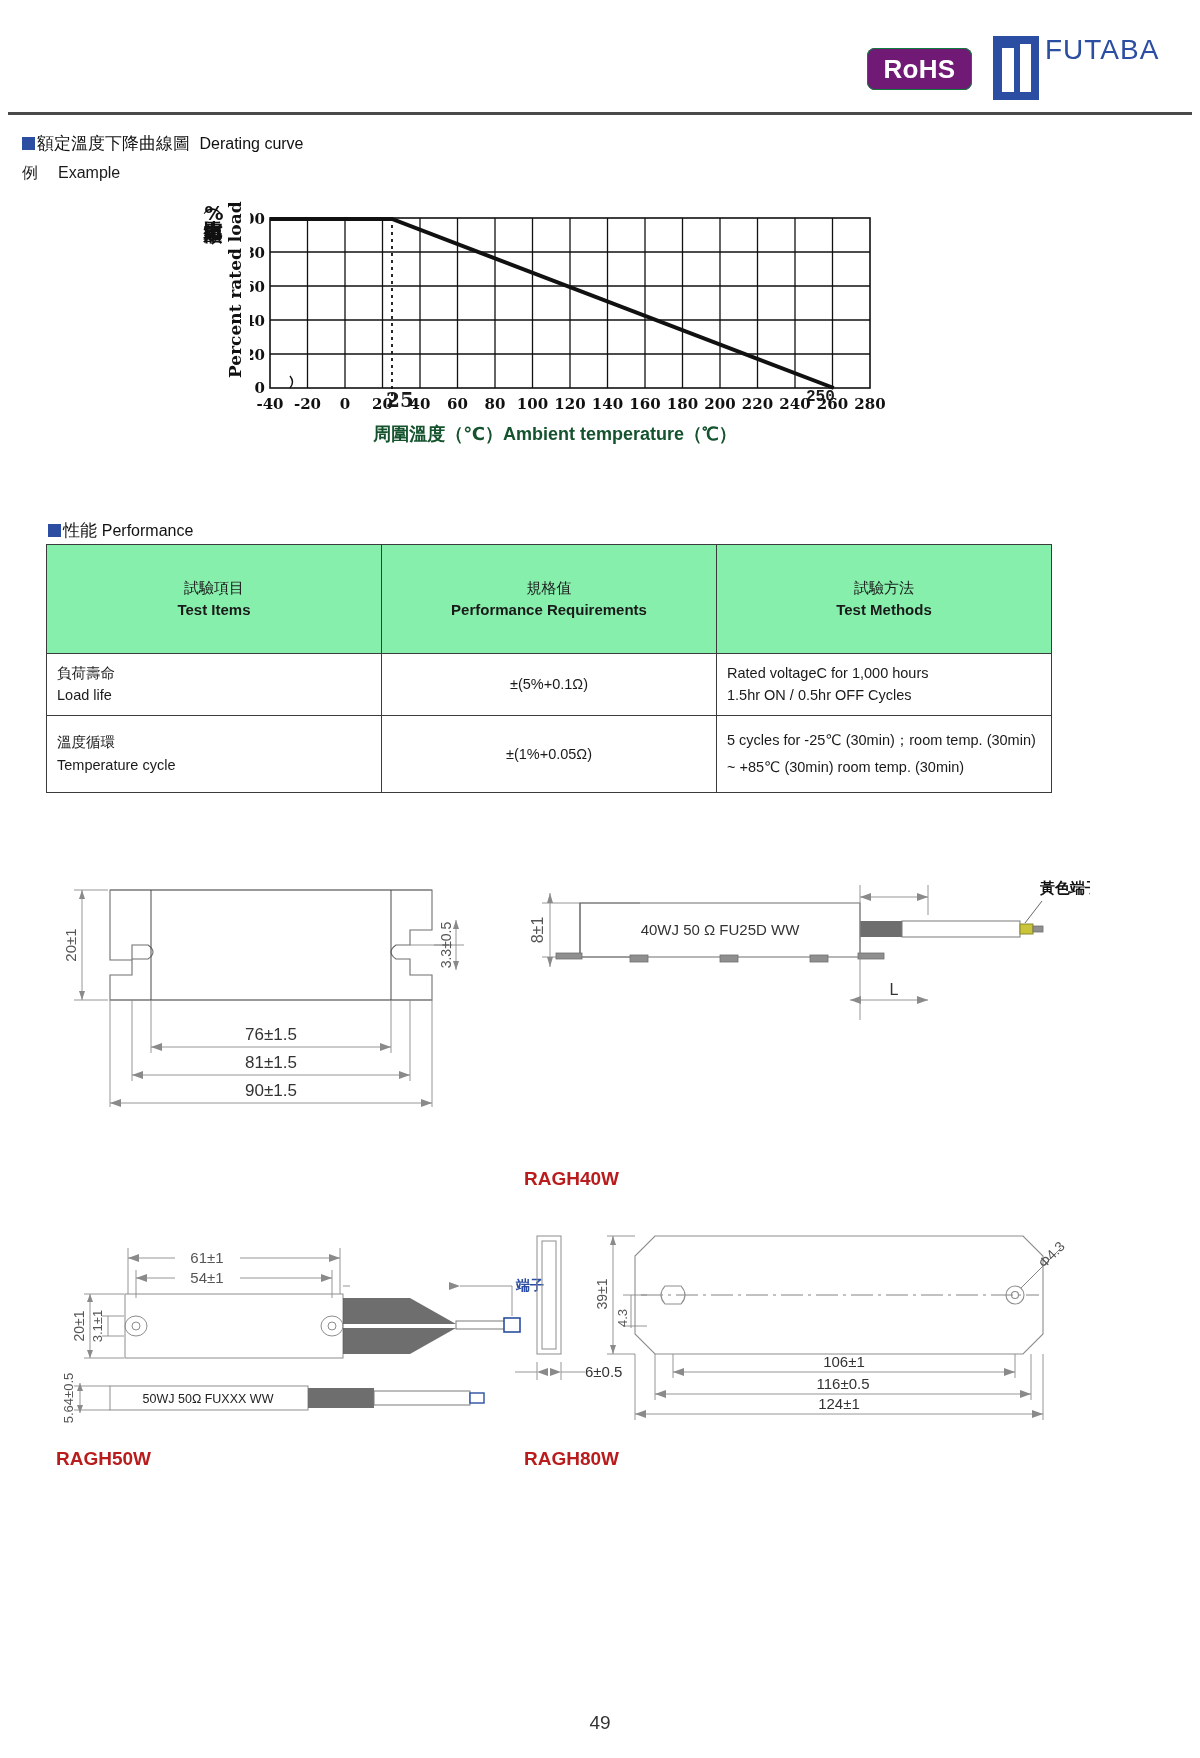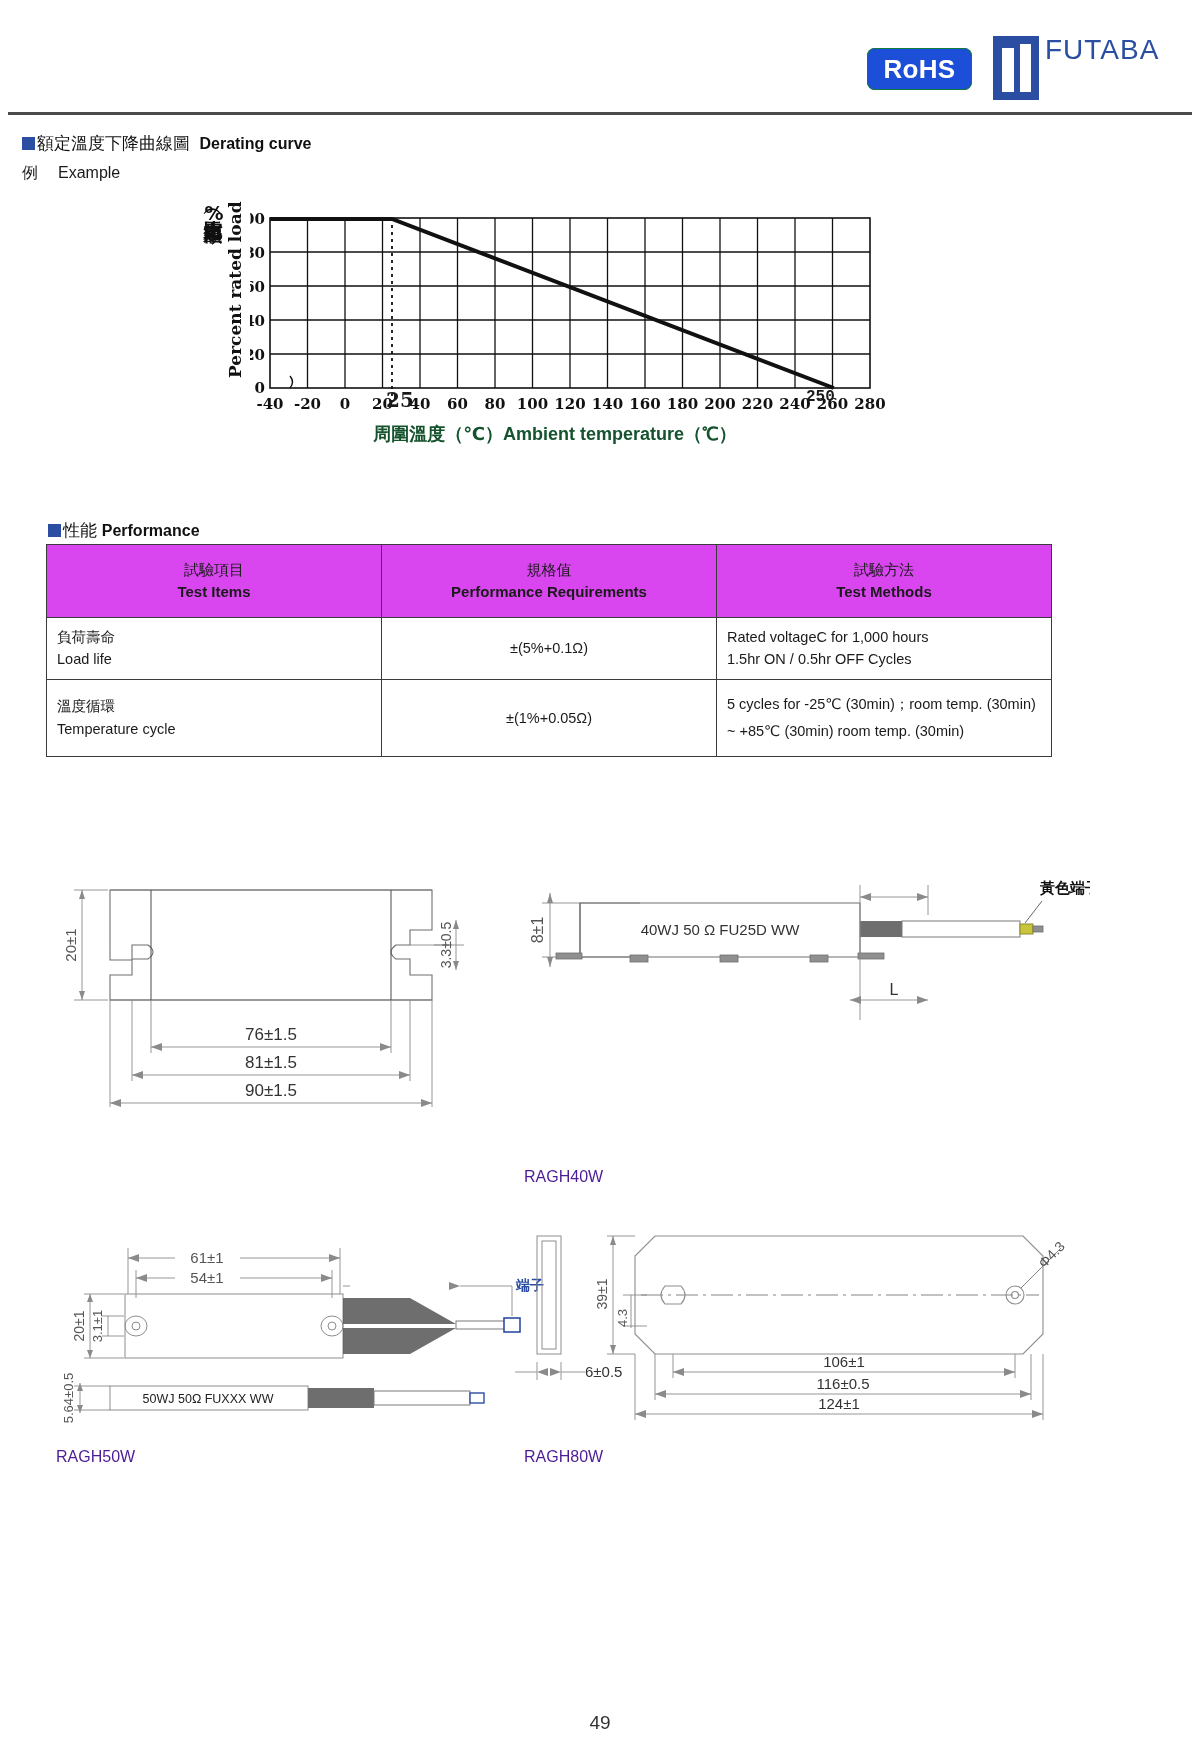--- a/index.html
+++ b/index.html
@@ -7,21 +7,21 @@
     width:1200px;height:1758px;position:relative;
     font-family:"Liberation Sans","DejaVu Sans",sans-serif;
     color:#1a1a1a;-webkit-font-smoothing:antialiased;
   }
   .page{position:relative;width:1200px;height:1758px;overflow:hidden;}
 
   
   .header{position:absolute;left:0;top:0;width:1200px;height:118px;}
   .rohs{
     position:absolute;left:867px;top:48px;width:105px;height:42px;
-    background:#1d4ed8;border-radius:8px;
+    background:#701a75;border-radius:8px;
     display:flex;align-items:center;justify-content:center;
     color:#fff;font-weight:bold;font-size:26px;letter-spacing:.3px;
     font-family:"Liberation Sans",sans-serif;
     box-shadow:inset 0 0 0 1px #0f7a3d;
   }
   .futaba{position:absolute;left:993px;top:36px;width:190px;height:66px;}
   .futaba-mark{
     position:absolute;left:0;top:0;width:46px;height:64px;
     background:#2b4ea2;
   }
@@ -43,21 +43,21 @@
   }
   .hrule{position:absolute;left:8px;top:112px;width:1184px;height:3px;background:#4a4a4a;}
 
   
   .sec-head{position:absolute;font-size:17px;color:#111;white-space:nowrap;}
   .sec-head .sq{
     display:inline-block;width:13px;height:13px;background:#2b4ea2;
     margin-right:2px;vertical-align:-1px;
   }
   .sec-head .cn{font-family:"DejaVu Sans",sans-serif;font-size:17px;}
-  .sec-head .en{font-weight:bold;font-size:16px;}
+  .sec-head .en{font-weight:normal;font-size:16px;}
 
   .example{position:absolute;left:22px;top:163px;font-size:16px;}
   .example .cn{font-family:"DejaVu Sans",sans-serif;}
   .example .en{margin-left:20px;}
 
   
   .chart-wrap{position:absolute;left:195px;top:200px;width:720px;height:260px;}
   .ylab-cn{
     position:absolute;left:6px;top:8px;width:26px;
     font-family:"DejaVu Sans",sans-serif;font-size:19px;font-weight:bold;
@@ -88,38 +88,38 @@
   
   .perf-head{left:48px;top:519px;}
   table.perf{
     position:absolute;left:46px;top:544px;width:1006px;
     border-collapse:collapse;table-layout:fixed;
   }
   table.perf th,table.perf td{
     border:1px solid #3b3b3b;vertical-align:middle;
   }
   table.perf thead th{
-    background:#d946ef;height:64px;text-align:center;font-weight:normal;
-    font-size:15px;padding:4px 6px;line-height:1.5;
+    background:#86efac;height:64px;text-align:center;font-weight:normal;
+    font-size:15px;padding:22px 6px;line-height:1.5;
   }
   table.perf thead th .cn{font-family:"DejaVu Sans",sans-serif;display:block;}
   table.perf thead th .en{display:block;font-weight:bold;}
   table.perf td{padding:8px 10px;font-size:14.5px;line-height:1.55;}
   table.perf td.c-item{width:282px;}
   table.perf td.c-req{width:318px;text-align:center;}
   table.perf td.c-meth{width:406px;}
   td .cn{font-family:"DejaVu Sans",sans-serif;display:block;}
   td .en{display:block;}
   td.c-meth .ln{display:block;}
   td.c-meth.spaced .ln{margin:5px 0;}
 
   
   .dwg{position:absolute;}
   .part-label{
-    position:absolute;font-weight:normal;font-size:16px;color:#4c1d95;
+    position:absolute;font-weight:bold;font-size:19px;color:#b91c1c;
   }
   .dim{font-family:"Liberation Sans",sans-serif;fill:#555;}
   .dimdark{font-family:"Liberation Sans",sans-serif;fill:#333;}
   .cnlbl{font-family:"DejaVu Sans",sans-serif;font-weight:bold;}
 
   .pageno{
     position:absolute;left:0;top:1712px;width:1200px;text-align:center;
     font-size:19px;color:#333;
   }
 </style>

